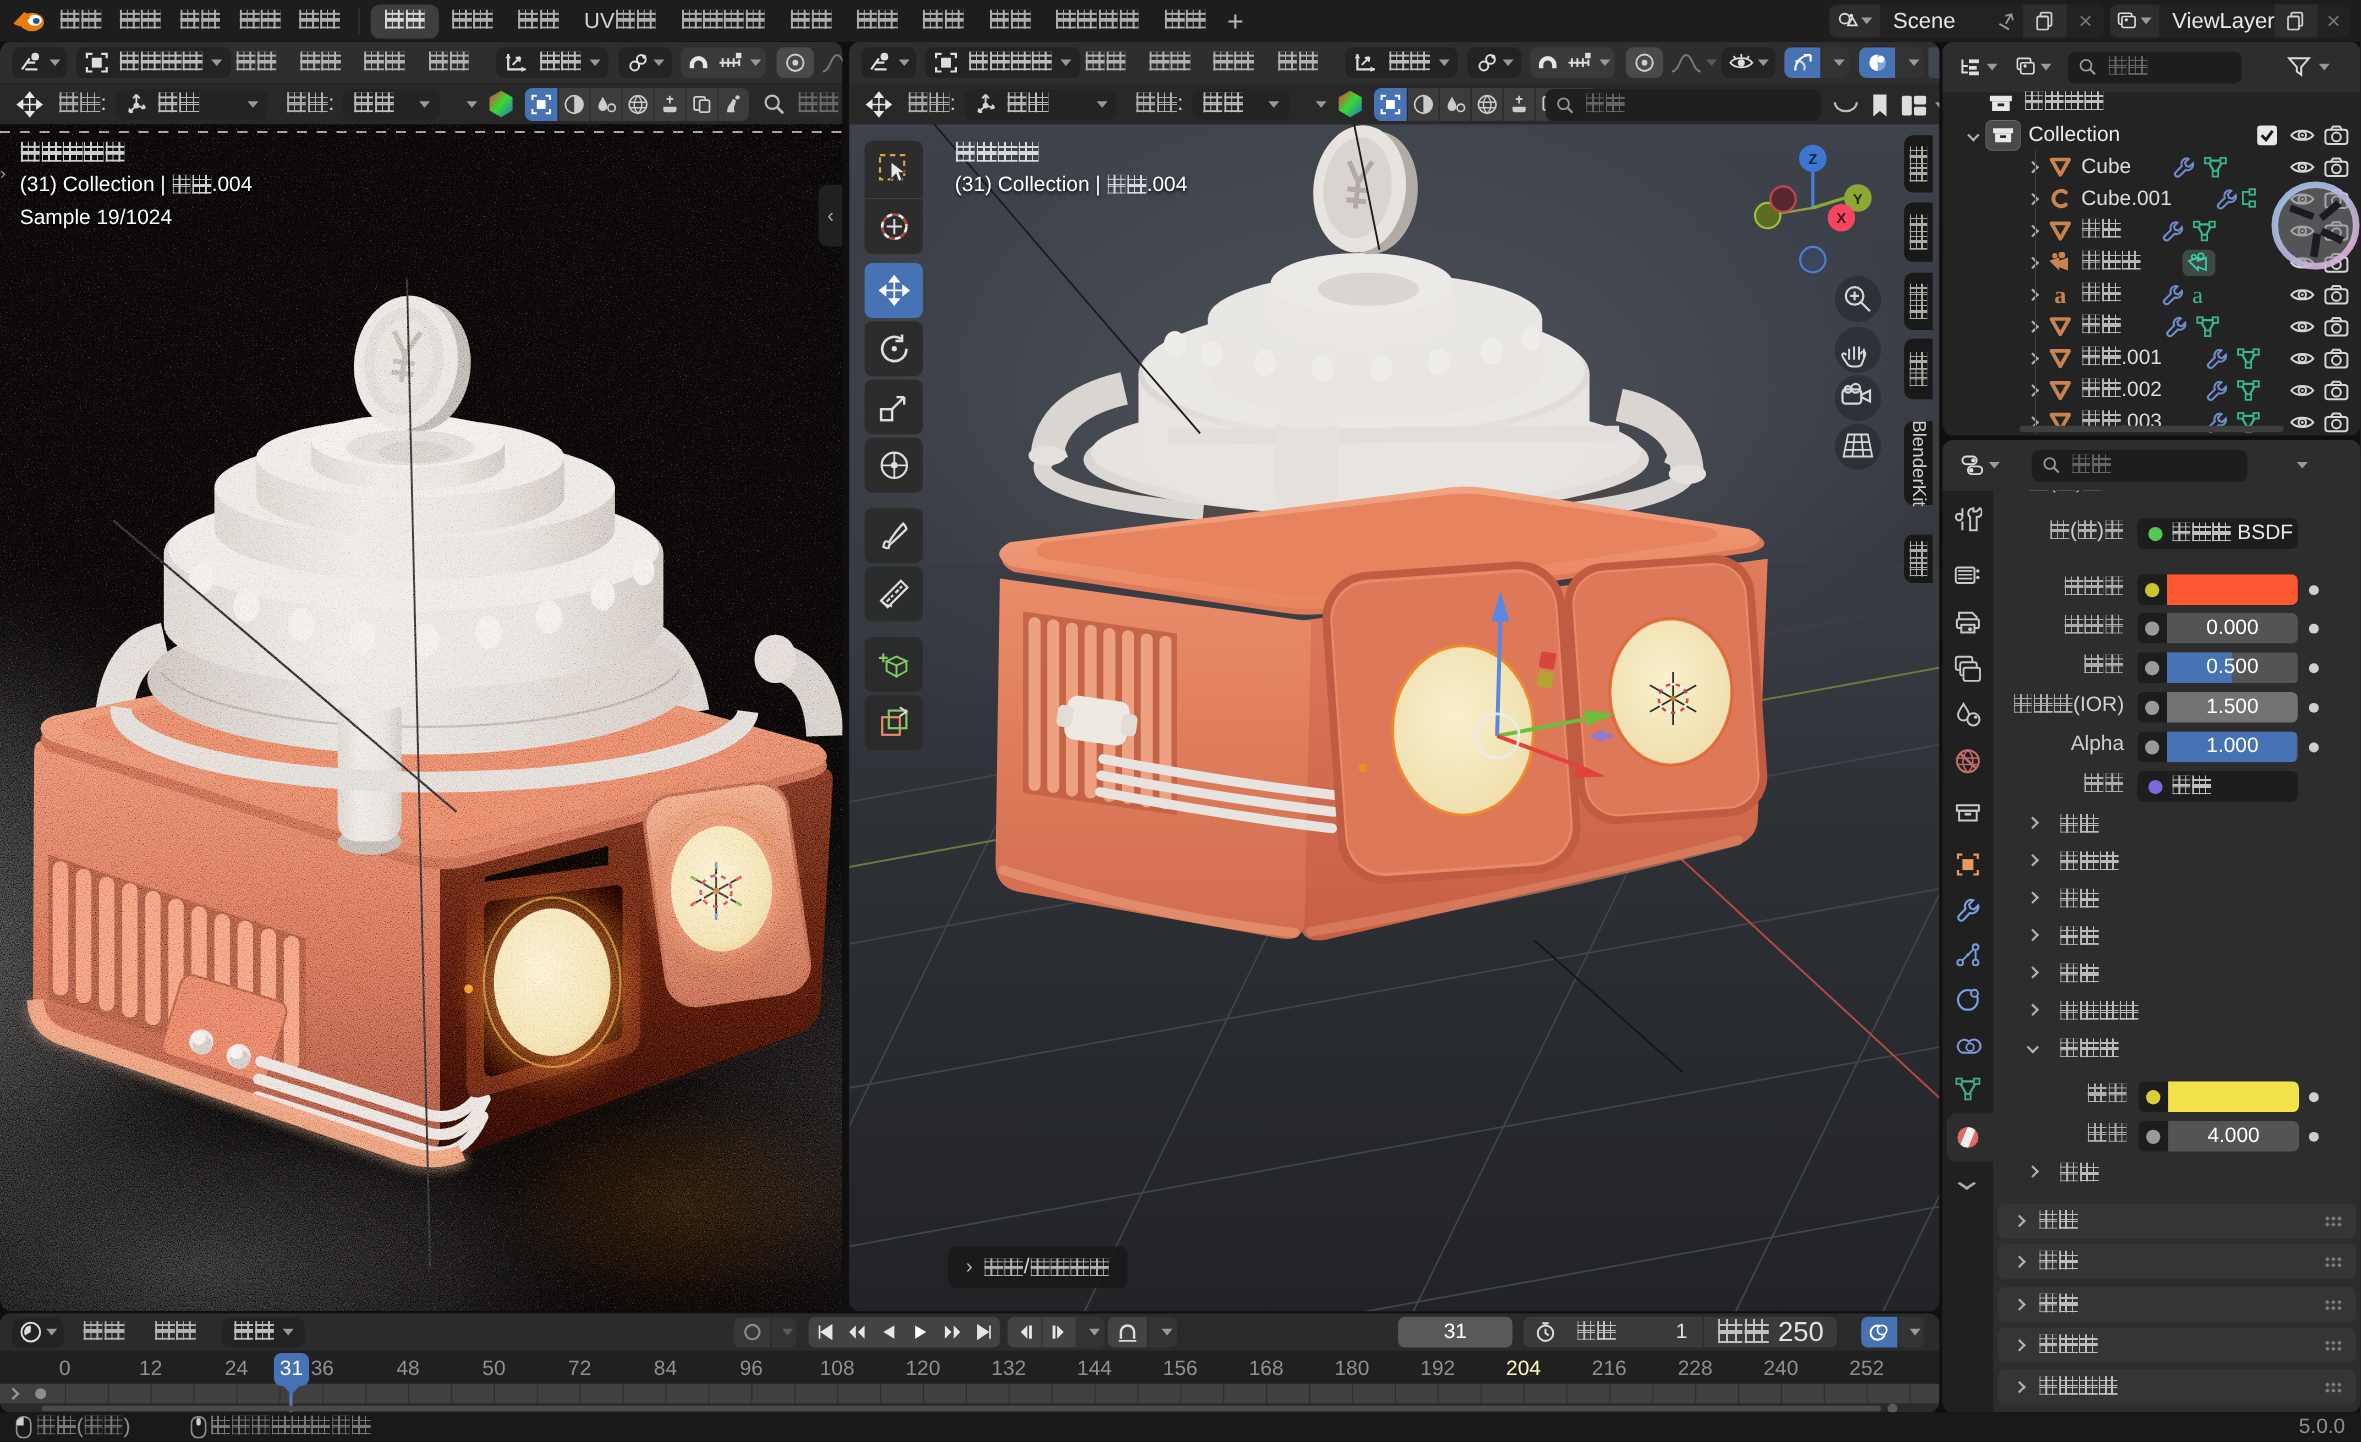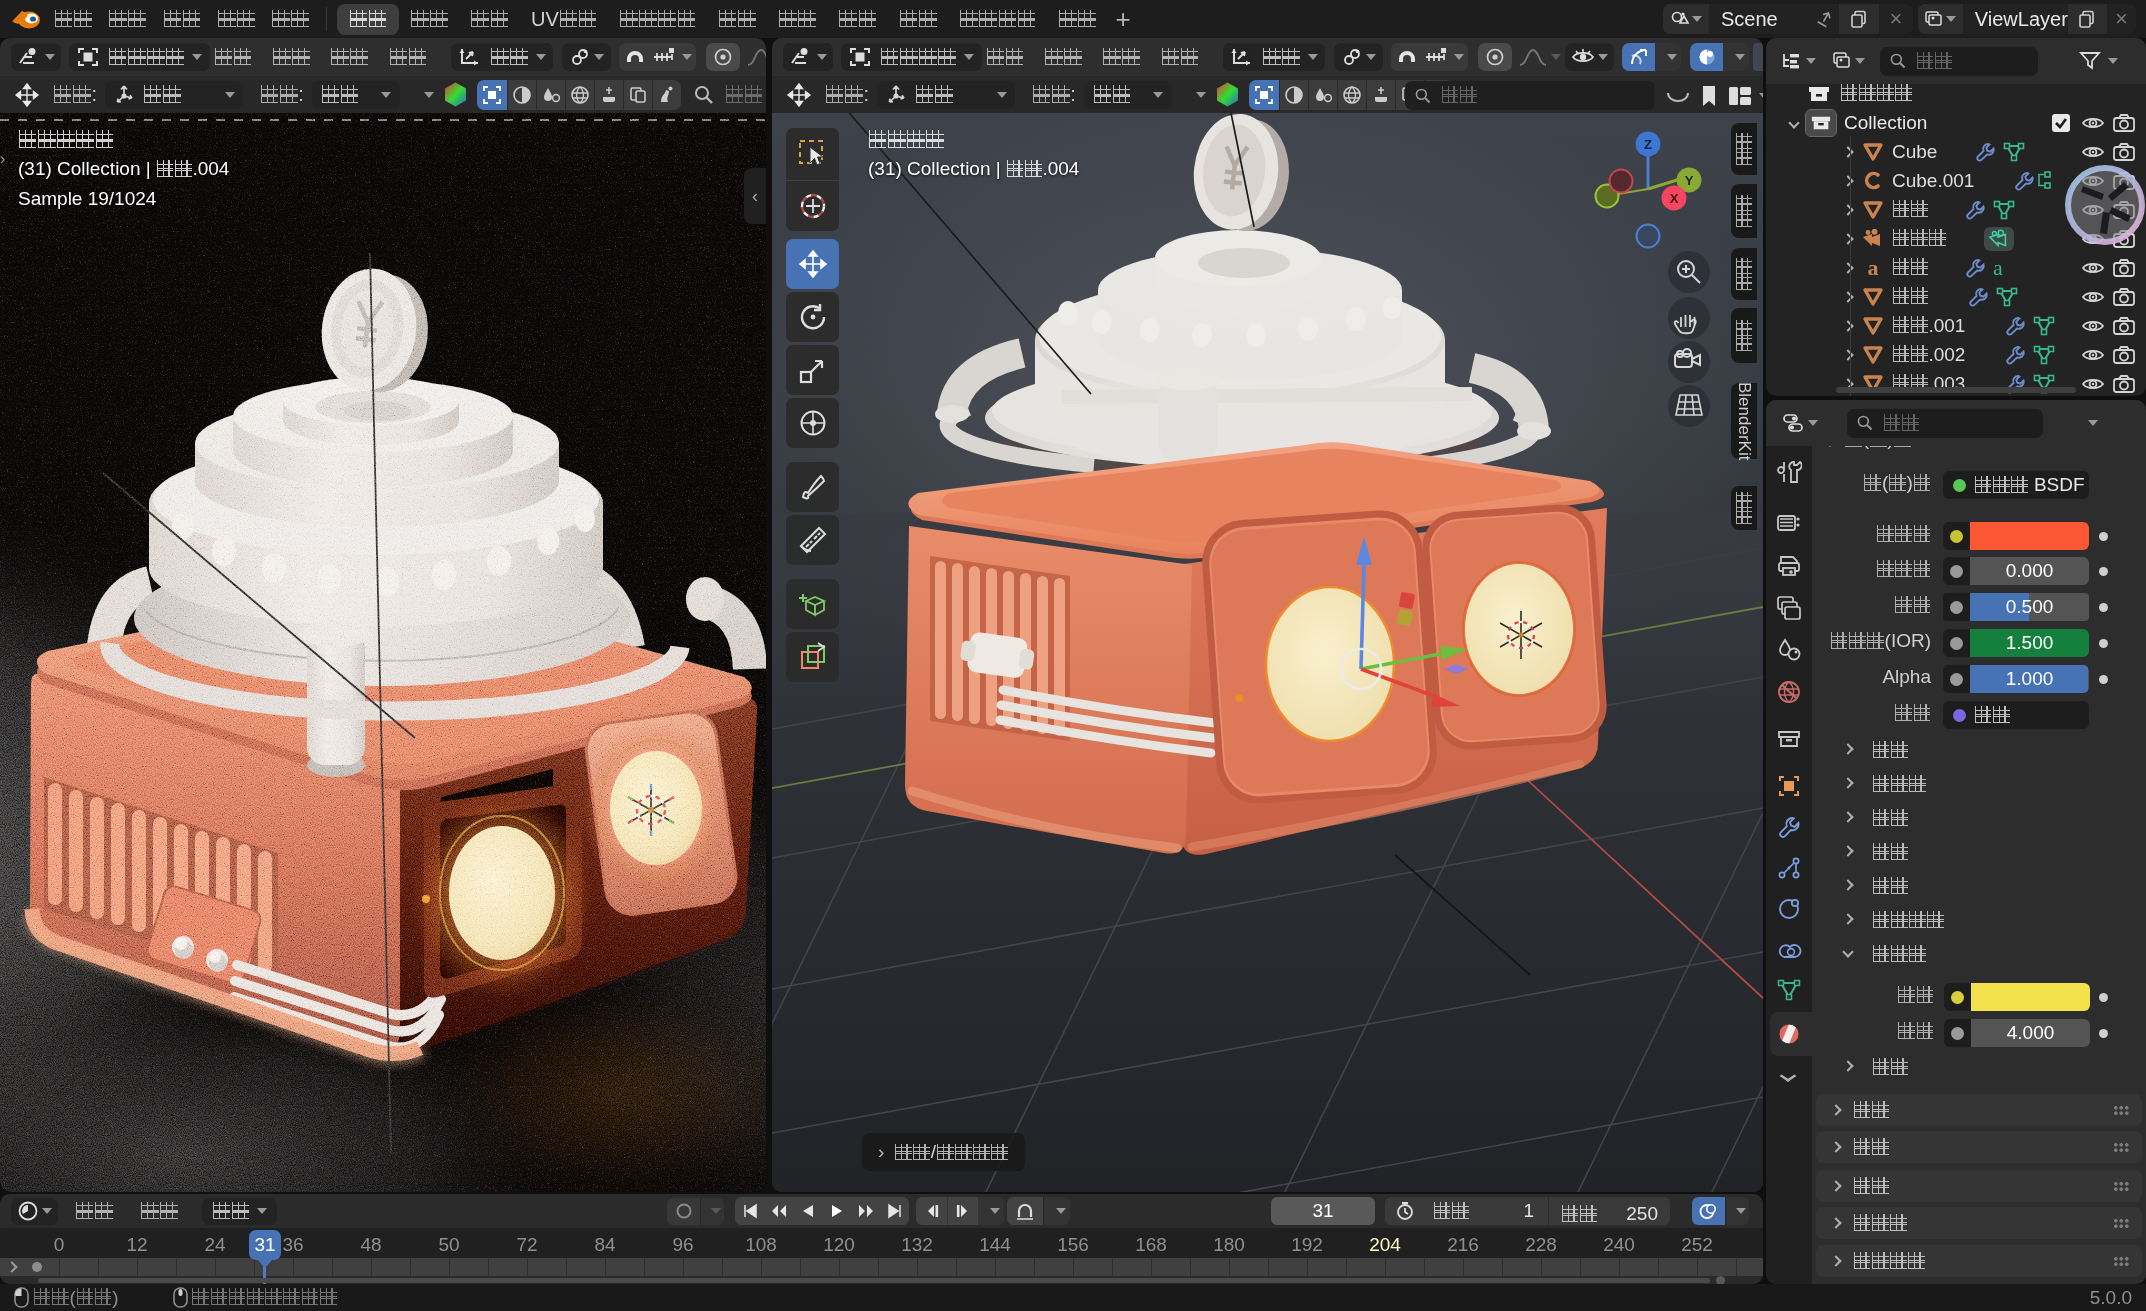--- a/index.html
+++ b/index.html
@@ -1499,21 +1499,21 @@
             <div style="position:absolute;left:0;top:0;bottom:0;width:59px;background:#4772b3"></div>
             <div style="position:absolute;inset:0;display:flex;align-items:center;justify-content:center;color:#fff;font-size:19px">0.500</div>
           </div>
         </div>
         <div style="position:absolute;left:333px;top:203px;width:9px;height:9px;border-radius:50%;background:#cfcfcf"></div>
         <div style="color:#cfcfcf;font-size:19px;position:absolute;text-align:right;right:215px;right:215px;top:230px;white-space:nowrap"><i class="hz"></i><i class="hz"></i><i class="hz"></i>(IOR)</div>
         <div style="position:absolute;left:177px;top:229px;width:146px;height:28px;border-radius:6px;overflow:hidden;display:flex">
 <div style="width:27px;background:#1d1d1d;display:flex;align-items:center;justify-content:center">
             <span style="width:13px;height:13px;border-radius:50%;background:#9a9a9a"></span>
           </div>
-<div style="position:relative;flex:1;background:#15803d">
+<div style="position:relative;flex:1;background:#737373">
             <div style="position:absolute;inset:0;display:flex;align-items:center;justify-content:center;color:#fff;font-size:19px">1.500</div>
           </div>
         </div>
         <div style="position:absolute;left:333px;top:239px;width:9px;height:9px;border-radius:50%;background:#cfcfcf"></div>
         <div style="color:#cfcfcf;font-size:19px;position:absolute;text-align:right;right:215px;right:215px;top:266px;white-space:nowrap">Alpha</div>
         <div style="position:absolute;left:177px;top:265px;width:146px;height:28px;border-radius:6px;overflow:hidden;display:flex">
 <div style="width:27px;background:#1d1d1d;display:flex;align-items:center;justify-content:center">
             <span style="width:13px;height:13px;border-radius:50%;background:#9a9a9a"></span>
           </div>
 <div style="position:relative;flex:1;background:#545454">
@@ -1685,21 +1685,21 @@
             <svg width="20" height="20" viewBox="0 0 20 20">
               <circle cx="10" cy="11" r="7" fill="none" stroke="#ddd" stroke-width="1.8"></circle>
               <path d="M10 7 v4 l3 2 M7 2 h6 M10 2 v2" stroke="#ddd" stroke-width="1.8" fill="none"></path>
             </svg>
           </div>
 <div style="width:123px;display:flex;align-items:center;color:#e2e2e2;font-size:19px">
             <span style="margin-left:8px"><i class="hz"></i><i class="hz"></i></span>
             <span style="margin-left:auto;margin-right:14px">1</span>
           </div>
 <div style="width:1px;background:#2b2b2b"></div>
-<div style="width:121px;display:flex;align-items:flex-end;color:#e2e2e2;font-size:19px">
+<div style="width:121px;display:flex;align-items:flex-start;color:#e2e2e2;font-size:25px">
             <span style="margin-left:12px"><i class="hz"></i><i class="hz"></i></span>
             <span style="margin-left:auto;margin-right:12px">250</span>
           </div>
 </div>
 
 <div style="position:absolute;left:1692px;display:flex;height:28px">
 <div style="width:33px;background:#4772b3;border-radius:6px 0 0 6px;display:flex;align-items:center;justify-content:center">
             <svg width="19" height="19" viewBox="0 0 19 19">
               <circle cx="8" cy="9.5" r="6.5" fill="none" stroke="#fff" stroke-width="1.8"></circle>
               <circle cx="12" cy="7" r="4.2" fill="#4772b3" stroke="#fff" stroke-width="1.6"></circle>

